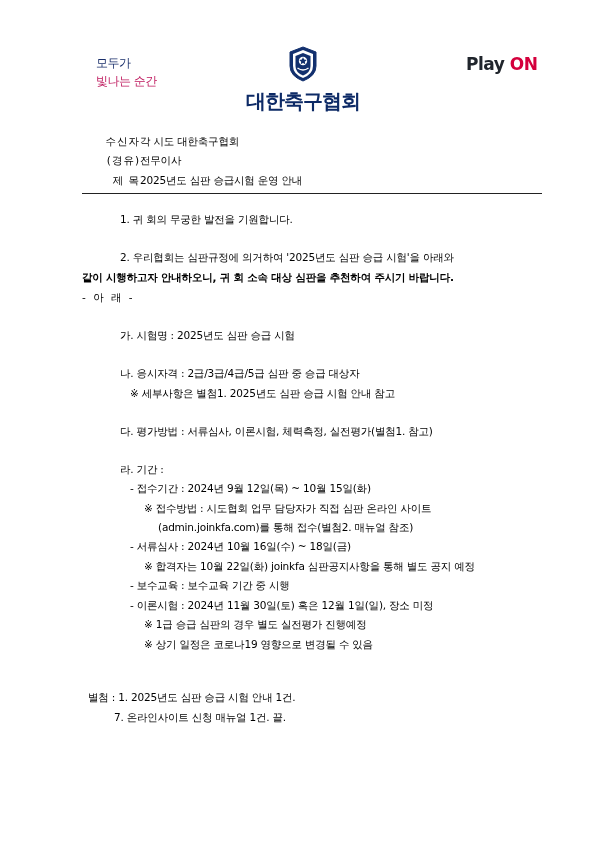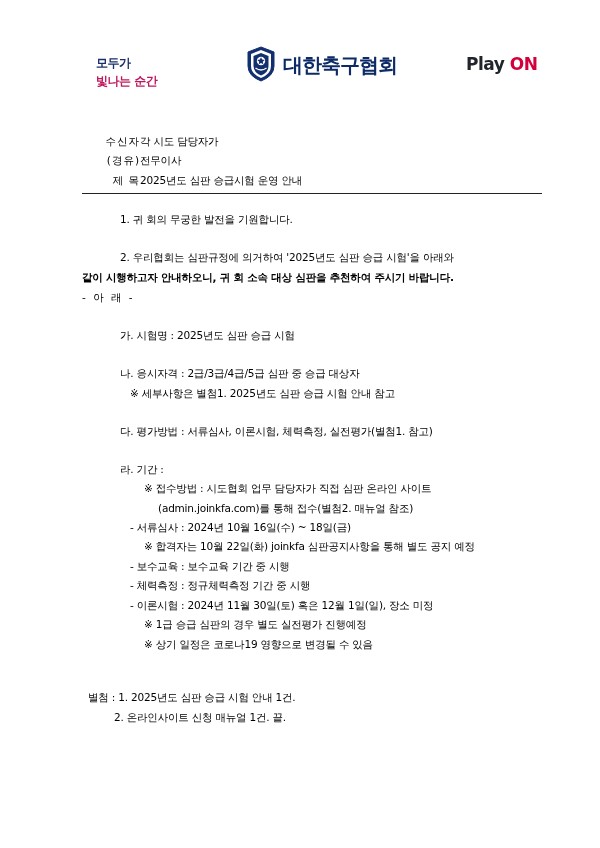--- a/index.html
+++ b/index.html
@@ -27,34 +27,35 @@
   .header {
     position: relative;
     height: 70px;
     margin-top: 46px;
   }
   .logo-left {
     position: absolute;
     left: 96px;
     top: 8px;
     font-size: 12px;
-    font-weight: bold;
+    font-weight: normal;
     line-height: 1.5;
     color: #1a2f6b;
     letter-spacing: -0.5px;
   }
   .logo-left .l2 { color: #be185d; }
 
   .logo-center {
     position: absolute;
     left: 246px;
     top: 0px;
     display: flex;
     align-items: center;
     gap: 7px;
+    flex-direction: column;
   }
   .kfa-crest {
     width: 30px;
     height: 36px;
     position: relative;
   }
   .kfa-crest svg { display: block; }
   .kfa-text {
     font-size: 20px;
     font-weight: bold;
@@ -168,21 +169,21 @@
     </div>
 
     <div class="logo-right">
       <span class="play">Play </span><span class="on">ON</span>
     </div>
   </div>
 
   <div class="addr">
     <div class="addr-row">
       <div class="addr-label">수신자</div>
-      <div class="addr-value">각 시도 담당자가</div>
+      <div class="addr-value">각 시도 대한축구협회</div>
     </div>
     <div class="addr-row">
       <div class="addr-label">(경유)</div>
       <div class="addr-value">전무이사</div>
     </div>
     <div class="addr-row">
       <div class="addr-label">제  목</div>
       <div class="addr-value">2025년도 심판 승급시험 운영 안내</div>
     </div>
   </div>
@@ -205,30 +206,30 @@
       <div class="sect-title">나. 응시자격 : 2급/3급/4급/5급 심판 중 승급 대상자</div>
       <div class="sub">※ 세부사항은 별첨1. 2025년도 심판 승급 시험 안내 참고</div>
     </div>
 
     <div class="sect">
       <div class="sect-title">다. 평가방법 : 서류심사, 이론시험, 체력측정, 실전평가(별첨1. 참고)</div>
     </div>
 
     <div class="sect tight">
       <div class="sect-title">라. 기간 :</div>
+      <div class="sub">- 접수기간 : 2024년 9월 12일(목) ~ 10월 15일(화)</div>
       <div class="sub2">※ 접수방법 : 시도협회 업무 담당자가 직접 심판 온라인 사이트</div>
       <div class="sub3">(admin.joinkfa.com)를 통해 접수(별첨2. 매뉴얼 참조)</div>
       <div class="sub">- 서류심사 : 2024년 10월 16일(수) ~ 18일(금)</div>
       <div class="sub2">※ 합격자는 10월 22일(화) joinkfa 심판공지사항을 통해 별도 공지 예정</div>
       <div class="sub">- 보수교육 : 보수교육 기간 중 시행</div>
-      <div class="sub">- 체력측정 : 정규체력측정 기간 중 시행</div>
       <div class="sub">- 이론시험 : 2024년 11월 30일(토) 혹은 12월 1일(일), 장소 미정</div>
       <div class="sub2">※ 1급 승급 심판의 경우 별도 실전평가 진행예정</div>
       <div class="sub2">※ 상기 일정은 코로나19 영향으로 변경될 수 있음</div>
     </div>
 
     <div class="attach">
       <div class="a1">별첨 : 1. 2025년도 심판 승급 시험 안내 1건.</div>
-      <div class="a2">2. 온라인사이트 신청 매뉴얼 1건.   끝.</div>
+      <div class="a2">7. 온라인사이트 신청 매뉴얼 1건.   끝.</div>
     </div>
 
   </div>
 </div>
 
 </body></html>

